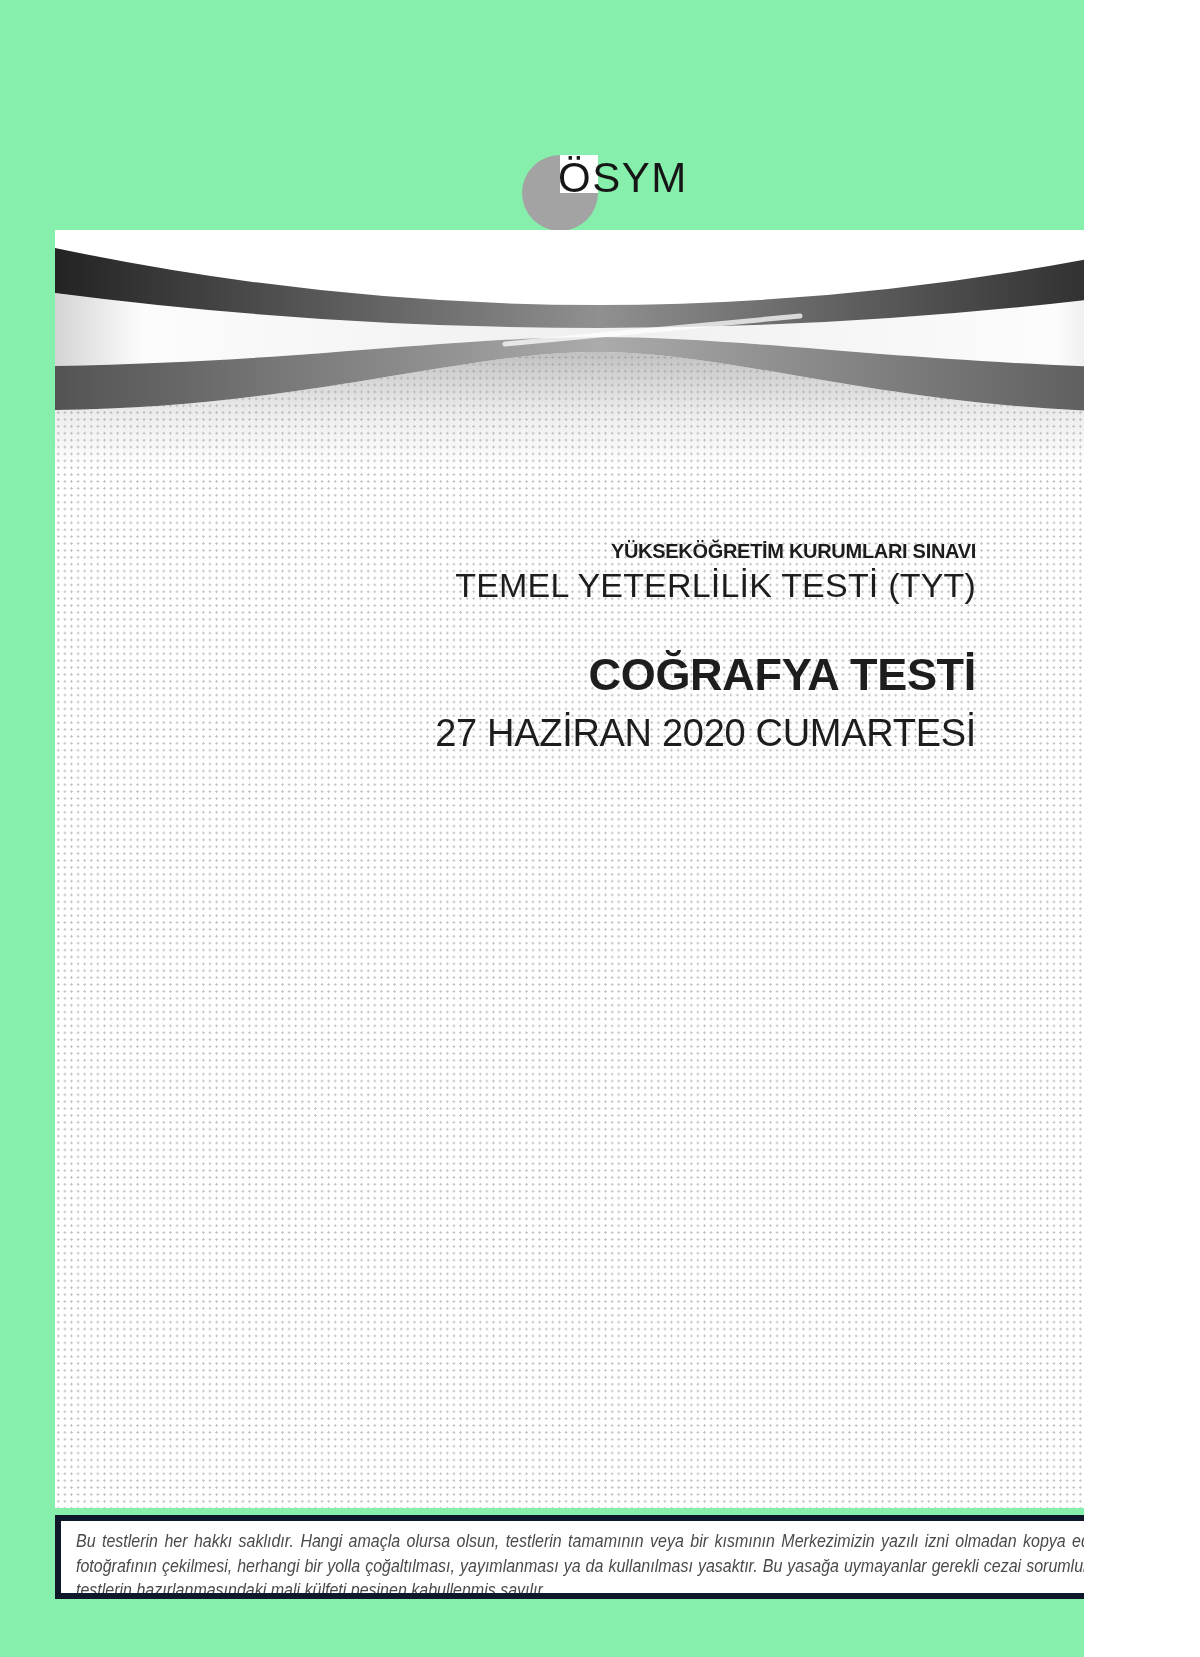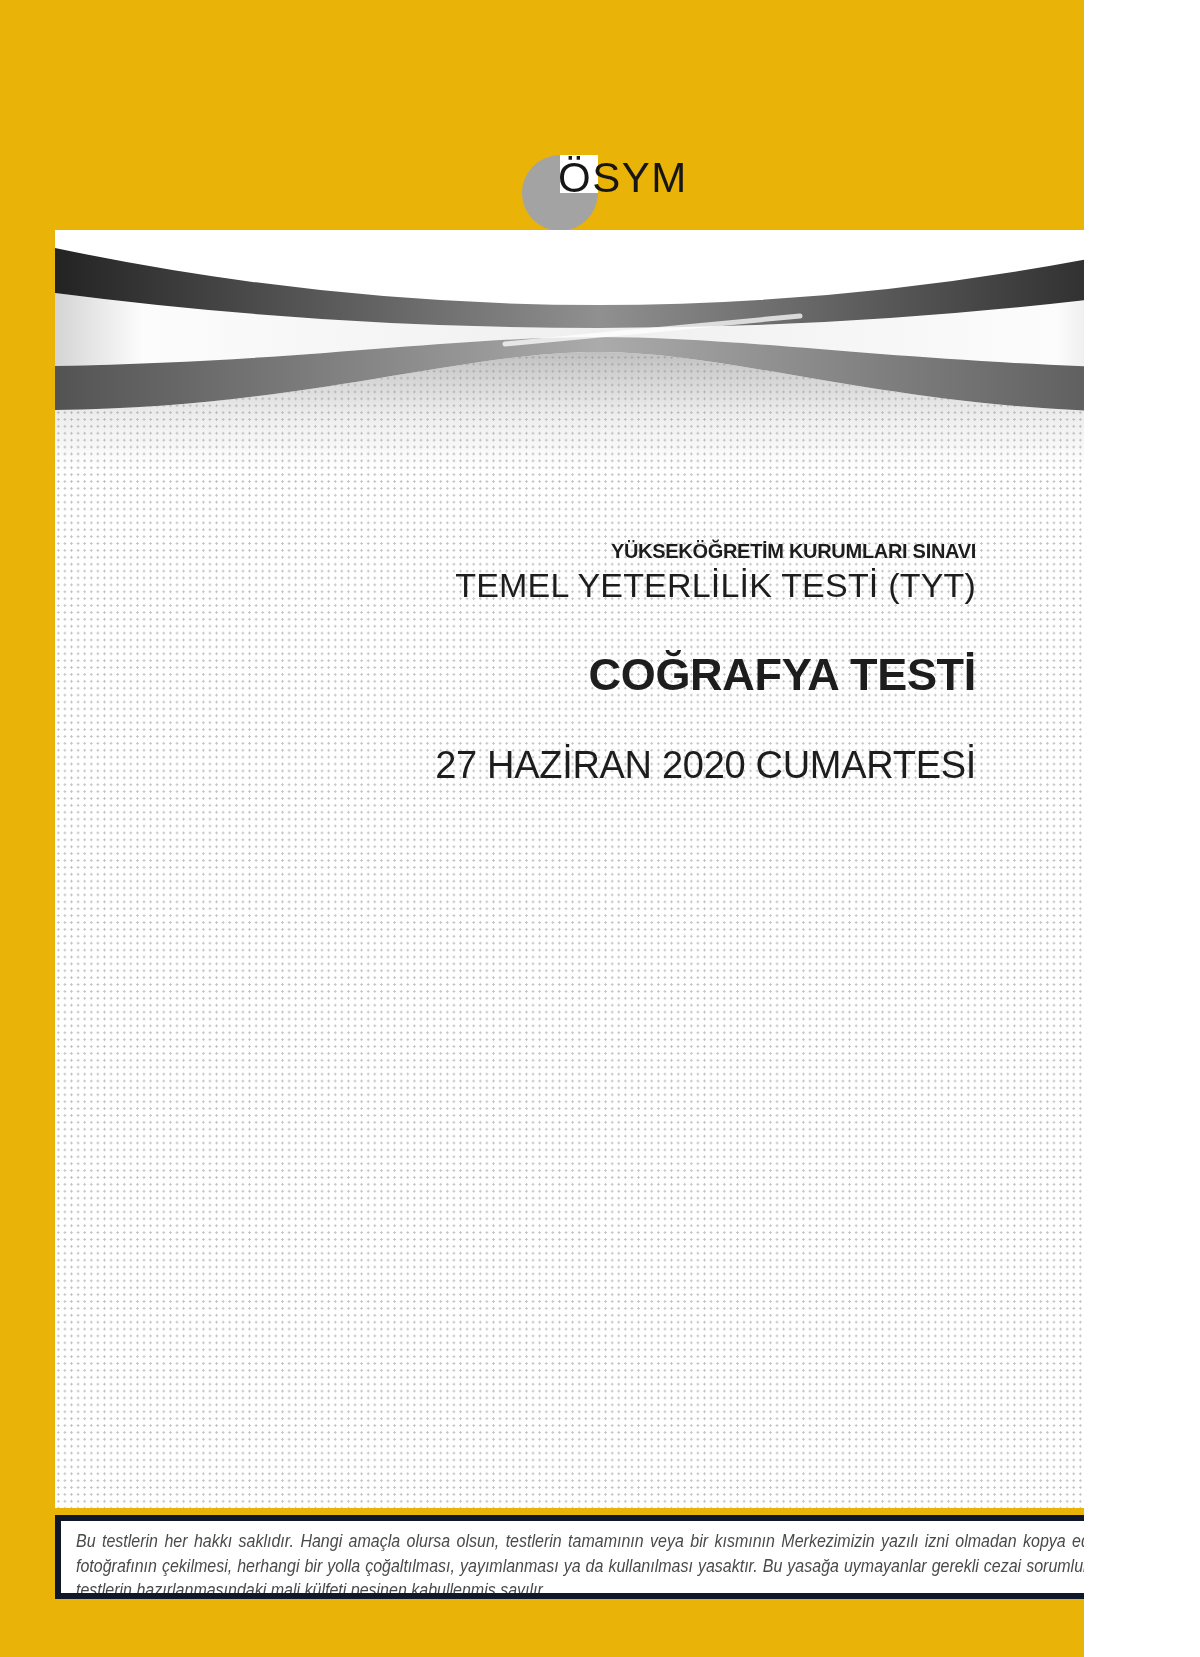--- a/index.html
+++ b/index.html
@@ -1,19 +1,19 @@
 <!DOCTYPE html>
 <html><head>
 <meta charset="utf-8">
 <style>
   html,body{margin:0;padding:0;background:#ffffff;}
   .page{
     position:relative;
     width:1084px;height:1657px;
-    background:#eab308;
+    background:#86efac;
     overflow:hidden;
     font-family:"Liberation Sans","DejaVu Sans",sans-serif;
   }
 
   
   .logo-svg{position:absolute;left:522px;top:155px;width:76px;height:76px;}
   .osym-wordmark{
     position:absolute;left:558px;top:157px;
     font-size:42px;font-weight:400;letter-spacing:1.5px;
     color:#161616;line-height:1;white-space:nowrap;
@@ -41,21 +41,21 @@
 
   
   .swoosh-svg{position:absolute;left:55px;top:230px;width:1088px;height:240px;z-index:2;}
 
   
   .title-block{position:absolute;right:108px;top:0;z-index:3;text-align:right;}
   .title-line{position:absolute;right:0;white-space:nowrap;color:#1d1d1d;line-height:1;}
   .t1{top:541px;font-size:20px;font-weight:700;letter-spacing:-0.3px;}
   .t2{top:568px;font-size:34px;font-weight:400;letter-spacing:0.2px;}
   .t3{top:652px;font-size:45px;font-weight:700;letter-spacing:-0.3px;text-align:center;}
-  .t4{top:714px;font-size:38px;font-weight:400;letter-spacing:-0.3px;margin-top:32px;}
+  .t4{top:714px;font-size:38px;font-weight:400;letter-spacing:-0.3px;}
 
   
   .copyright-box{
     position:absolute;left:55px;top:1515px;
     width:1090px;height:84px;
     box-sizing:border-box;
     border:6px solid #0f172a;
     background:#ffffff;
     z-index:3;
     overflow:hidden;

